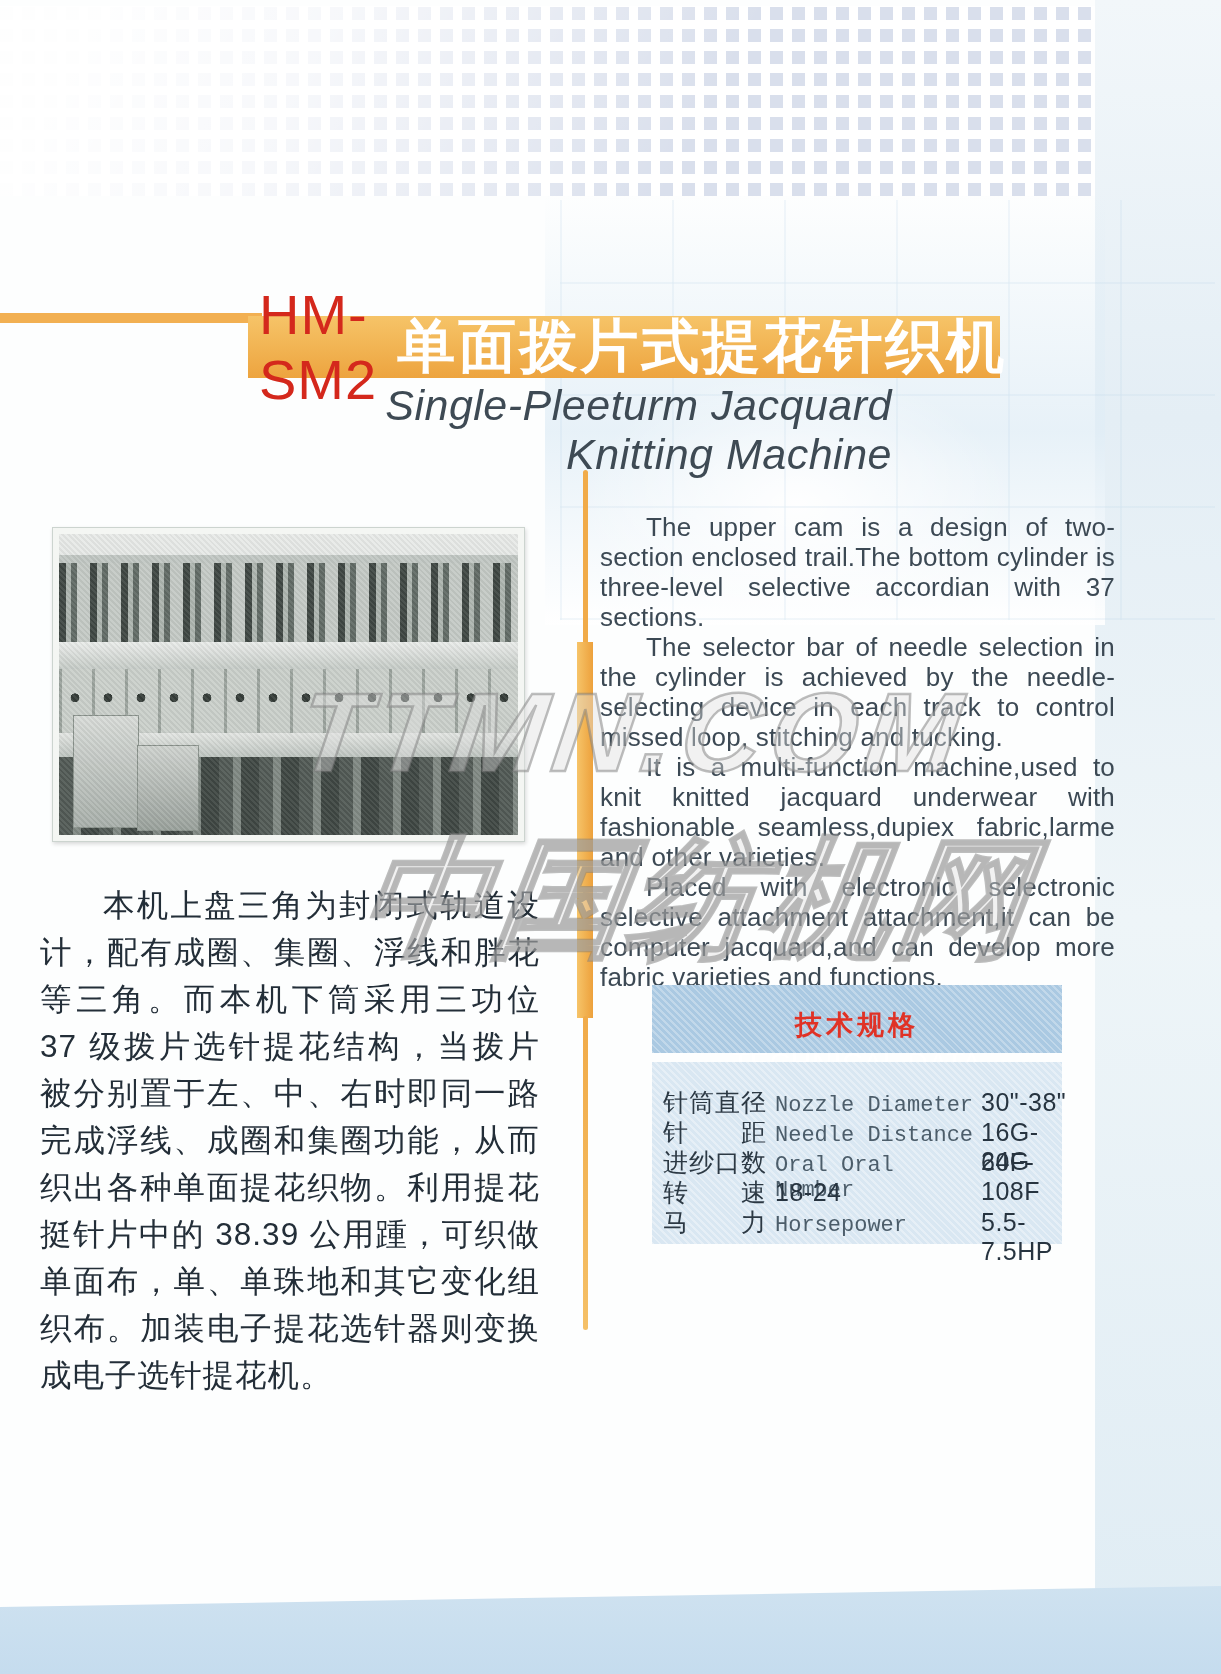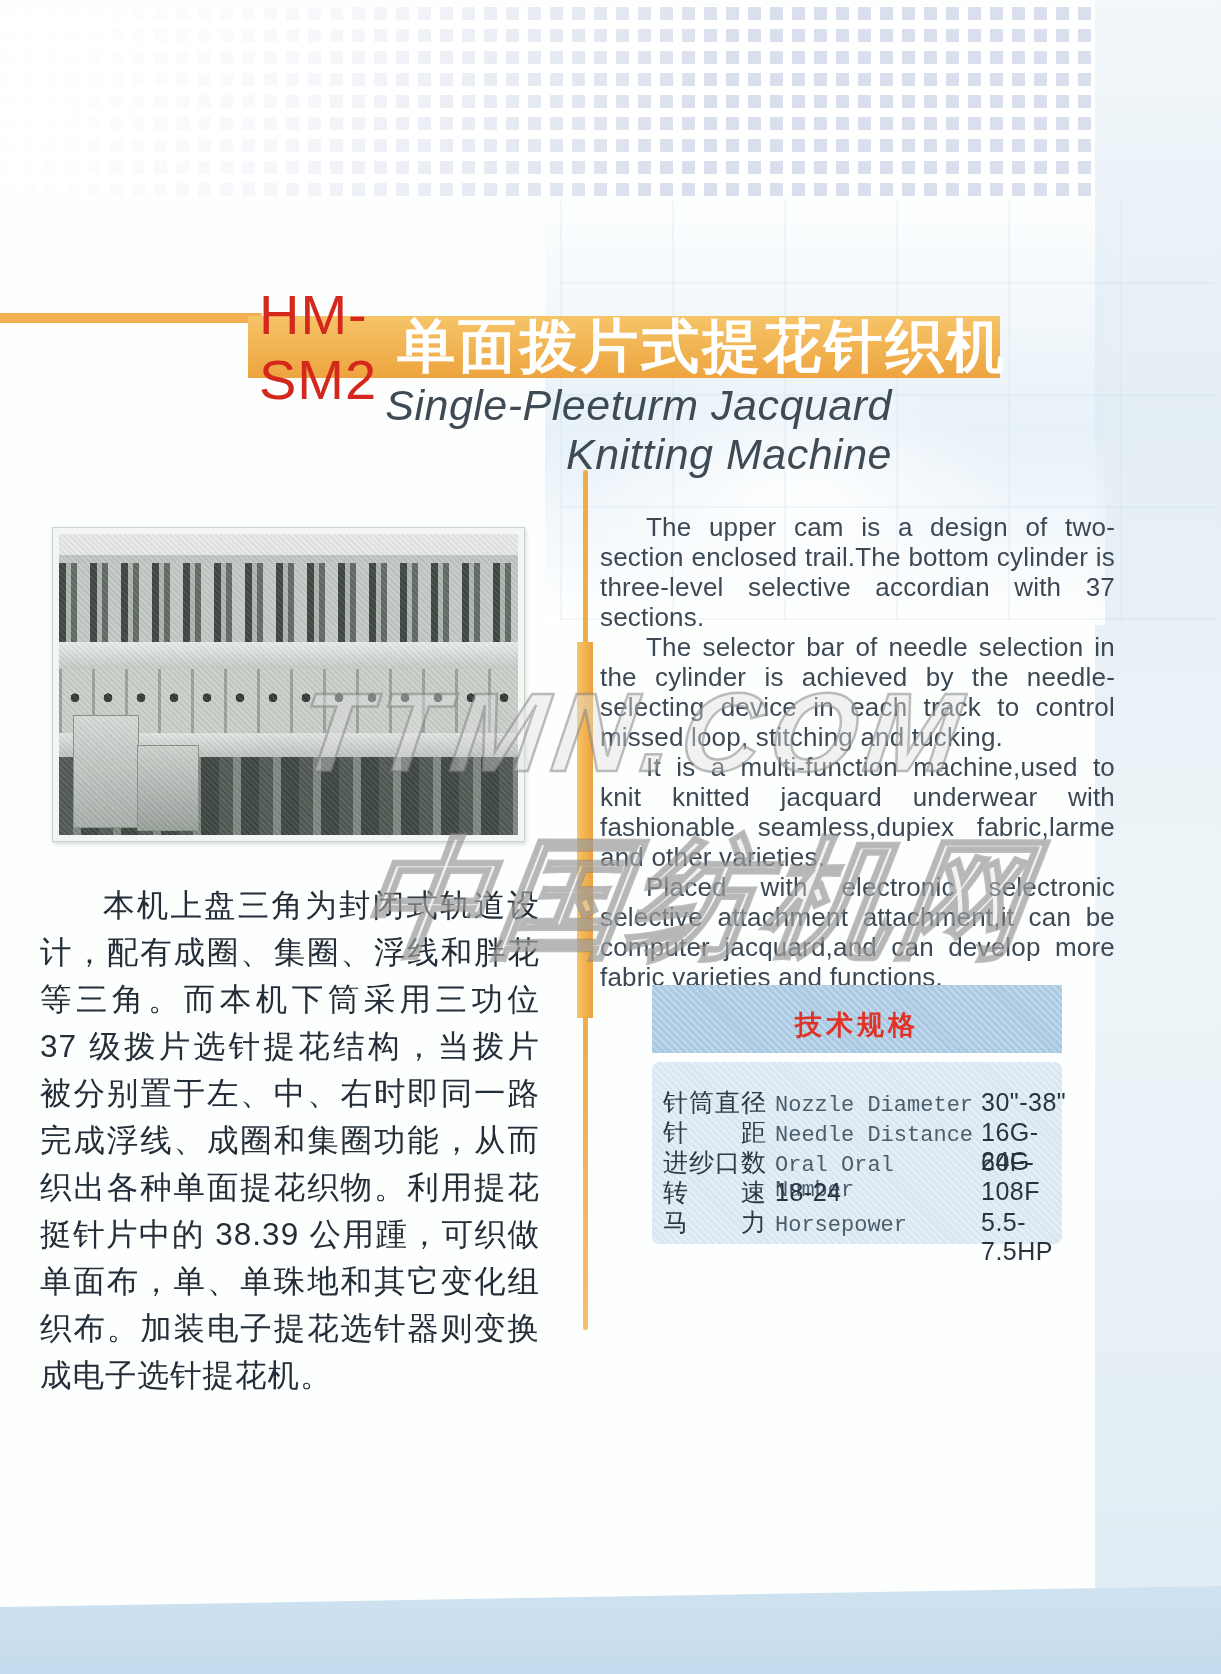--- a/index.html
+++ b/index.html
@@ -82,21 +82,21 @@
   .right-col p{margin:0;text-indent:46px;}
 
   
   .tech-header{position:absolute;left:652px;top:985px;width:410px;height:68px;
         background-color:#aac9e2;text-align:center;box-sizing:border-box;padding-top:22px;
         background-image:repeating-linear-gradient(45deg,rgba(255,255,255,.28) 0 2px,rgba(0,0,0,0) 2px 5px);}
   .tech-header-cn{font-size:27px;font-weight:700;color:#e03226;letter-spacing:4px;}
   .tech-header-en{font-size:28px;color:#ffffff;letter-spacing:1px;margin-top:4px;}
   .tech-body{position:absolute;left:652px;top:1062px;width:410px;height:182px;
         background-color:#d9e7f2;box-sizing:border-box;padding:24px 0 0 11px;
-        background-image:repeating-linear-gradient(45deg,rgba(255,255,255,.35) 0 2px,rgba(0,0,0,0) 2px 5px);border-radius:8px;}
+        background-image:repeating-linear-gradient(45deg,rgba(255,255,255,.35) 0 2px,rgba(0,0,0,0) 2px 5px);}
   .tech-row{display:flex;align-items:baseline;height:30px;}
   .tech-cn{width:112px;font-size:25px;color:#2c3944;letter-spacing:1px;flex:none;}
   .tech-en{width:206px;font-size:22px;color:#4c5d6a;flex:none;
         font-family:"Liberation Mono",monospace;}
   .tech-val{font-size:25px;color:#273440;letter-spacing:.5px;}
 
   
   .wm{position:absolute;z-index:5;font-weight:700;font-style:italic;white-space:nowrap;
         color:rgba(225,225,225,.42);-webkit-text-stroke:2.5px rgba(125,125,125,.5);
         transform:skewX(-8deg);pointer-events:none;}

